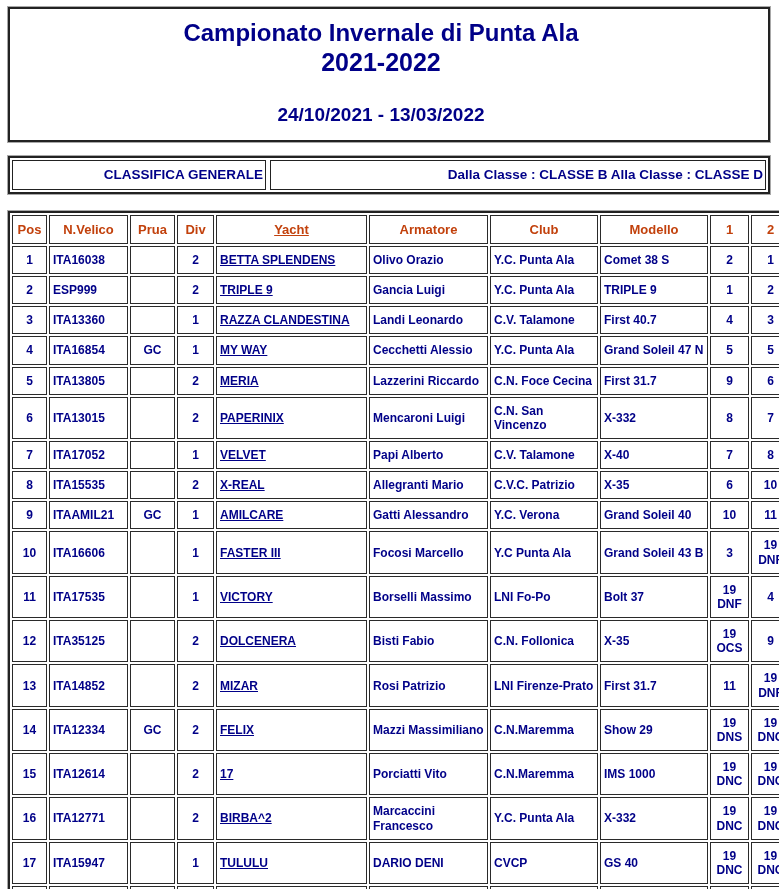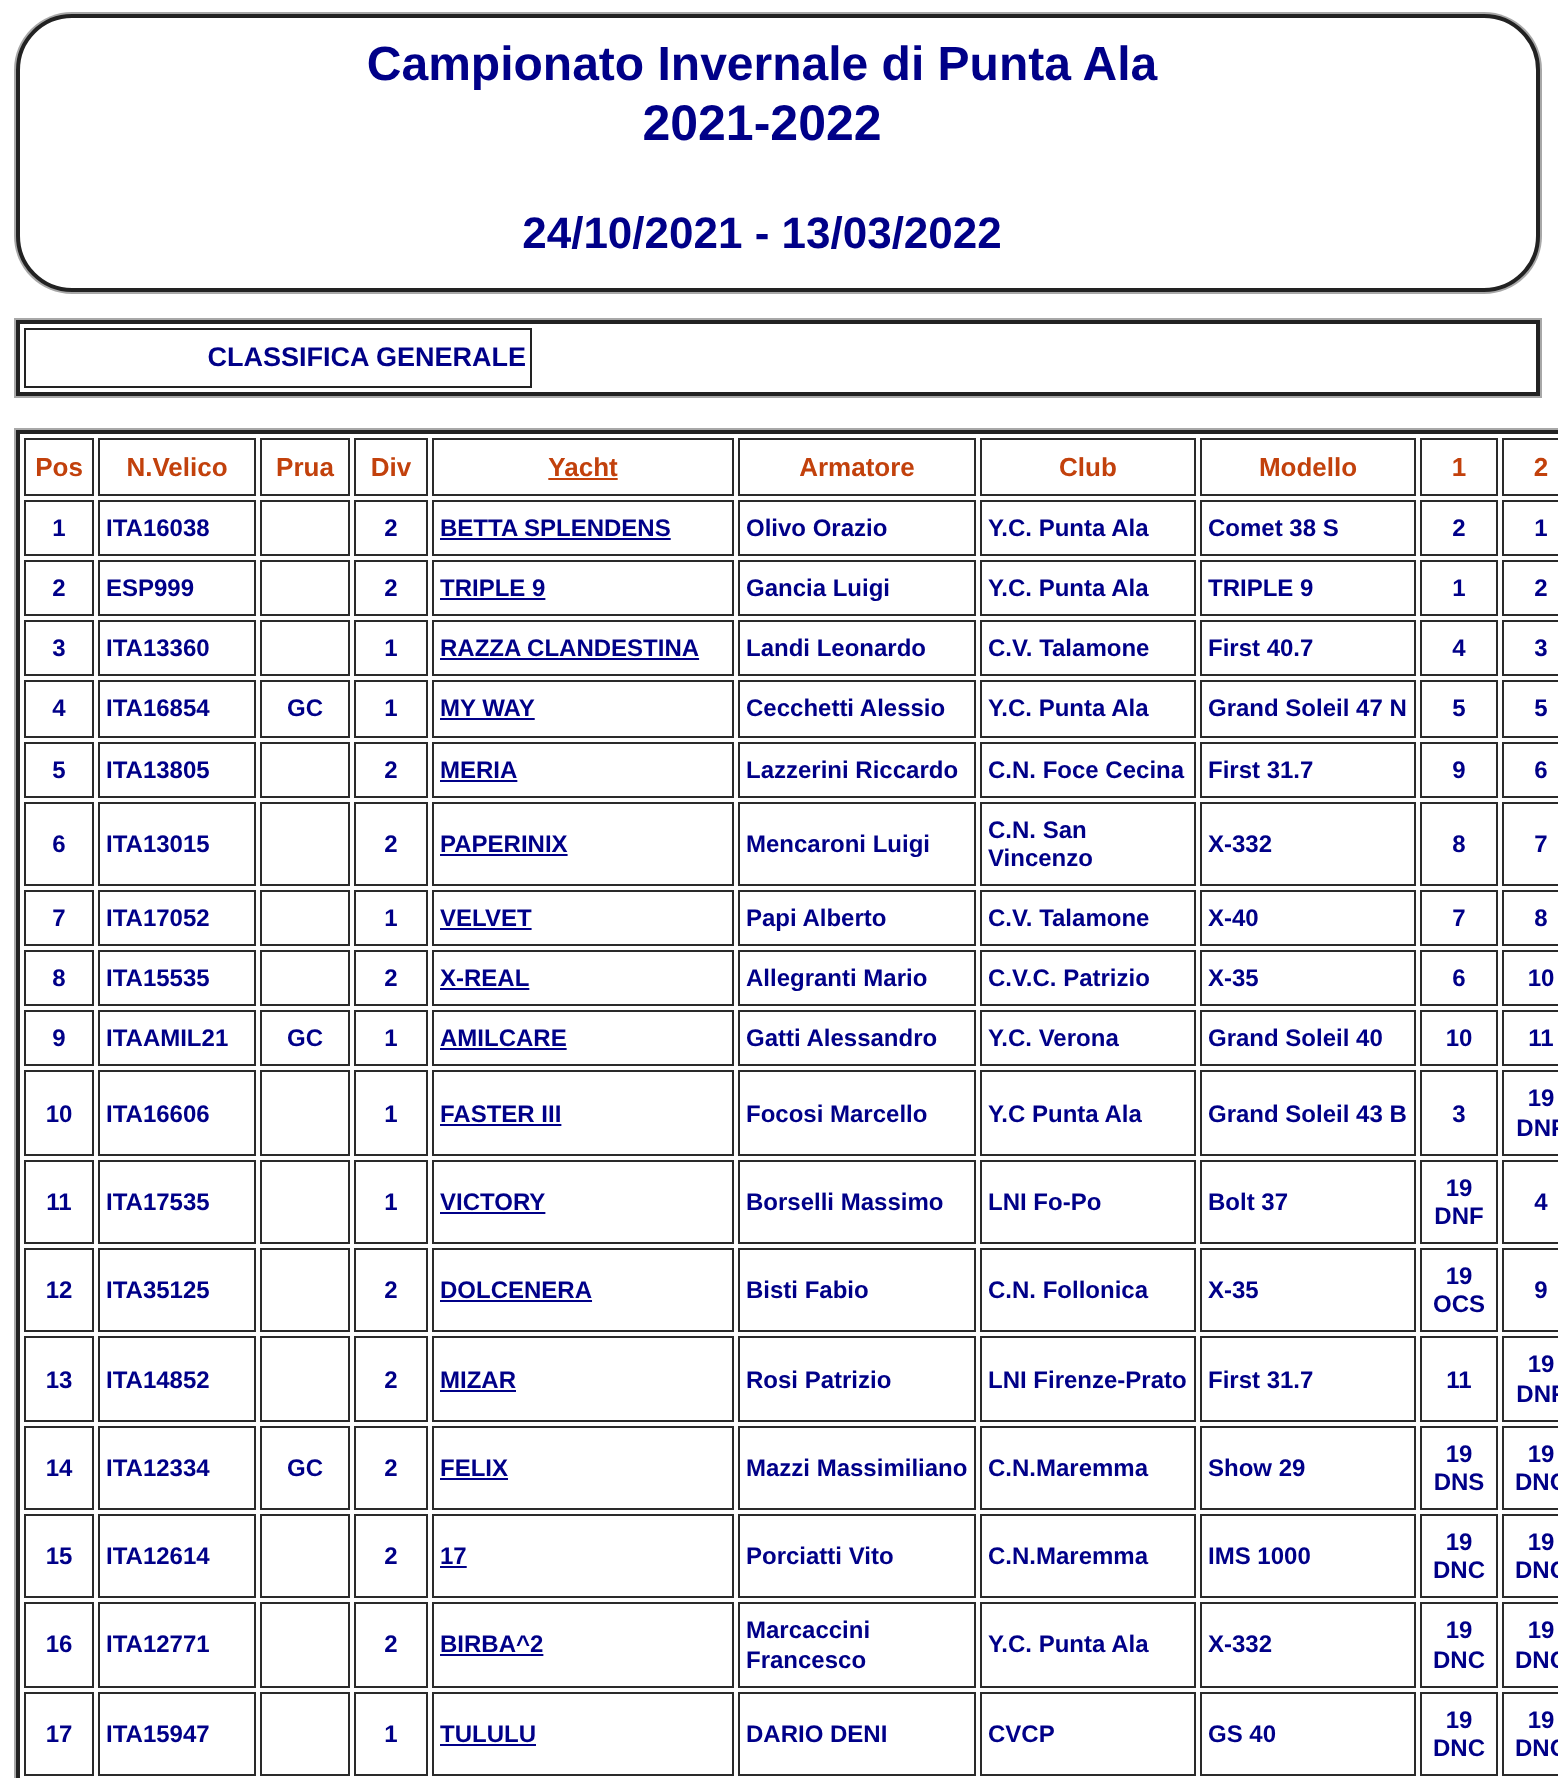--- a/index.html
+++ b/index.html
@@ -8,24 +8,24 @@
     padding:5px 9px 0 8px; background:#ffffff;
     font-family:"Liberation Sans", sans-serif;
     color:#000088;
   }
   .box3d {
     border:2px solid #222222;
     box-shadow:0 0 0 1px #a8a8a8;
     background:#ffffff;
   }
   
-  .title-box { text-align:center; padding:10px 16px 14px 0; margin:2px 0 14px 0;border-radius:28px; }
+  .title-box { text-align:center; padding:10px 16px 14px 0; margin:2px 0 14px 0; }
   .title-main { font-size:24px; font-weight:bold; line-height:1.15; }
   .title-season { font-size:25px; font-weight:bold; line-height:1.2; }
-  .title-dates { font-size:22px; font-weight:bold; margin-top:27px; }
+  .title-dates { font-size:19px; font-weight:bold; margin-top:27px; }
   
   .class-bar { display:flex; padding:2px; gap:4px; margin-bottom:17px; align-items:stretch; }
   .class-cell { border:1px solid #222222; font-weight:bold; font-size:13.5px;
     text-align:right; padding:6px 2px 7px 2px; box-sizing:border-box; }
   .class-left  { width:254px; }
   .class-right { flex:1; }
   
   table.results {
     width:100%; table-layout:fixed;
     border-collapse:separate; border-spacing:2px;
@@ -59,20 +59,21 @@
 <div class="page">
 
   <div class="title-box box3d">
     <div class="title-main">Campionato Invernale di Punta Ala</div>
     <div class="title-season">2021-2022</div>
     <div class="title-dates">24/10/2021 - 13/03/2022</div>
   </div>
 
   <div class="class-bar box3d">
     <div class="class-cell class-left">CLASSIFICA GENERALE</div>
+    <div class="class-cell class-right">Dalla Classe : CLASSE B Alla Classe : CLASSE D</div>
   </div>
 
   <table class="results">
     <thead>
       <tr id="cols-row">
           <th>Pos</th>
           <th>N.Velico</th>
           <th>Prua</th>
           <th>Div</th>
           <th>Yacht</th>

